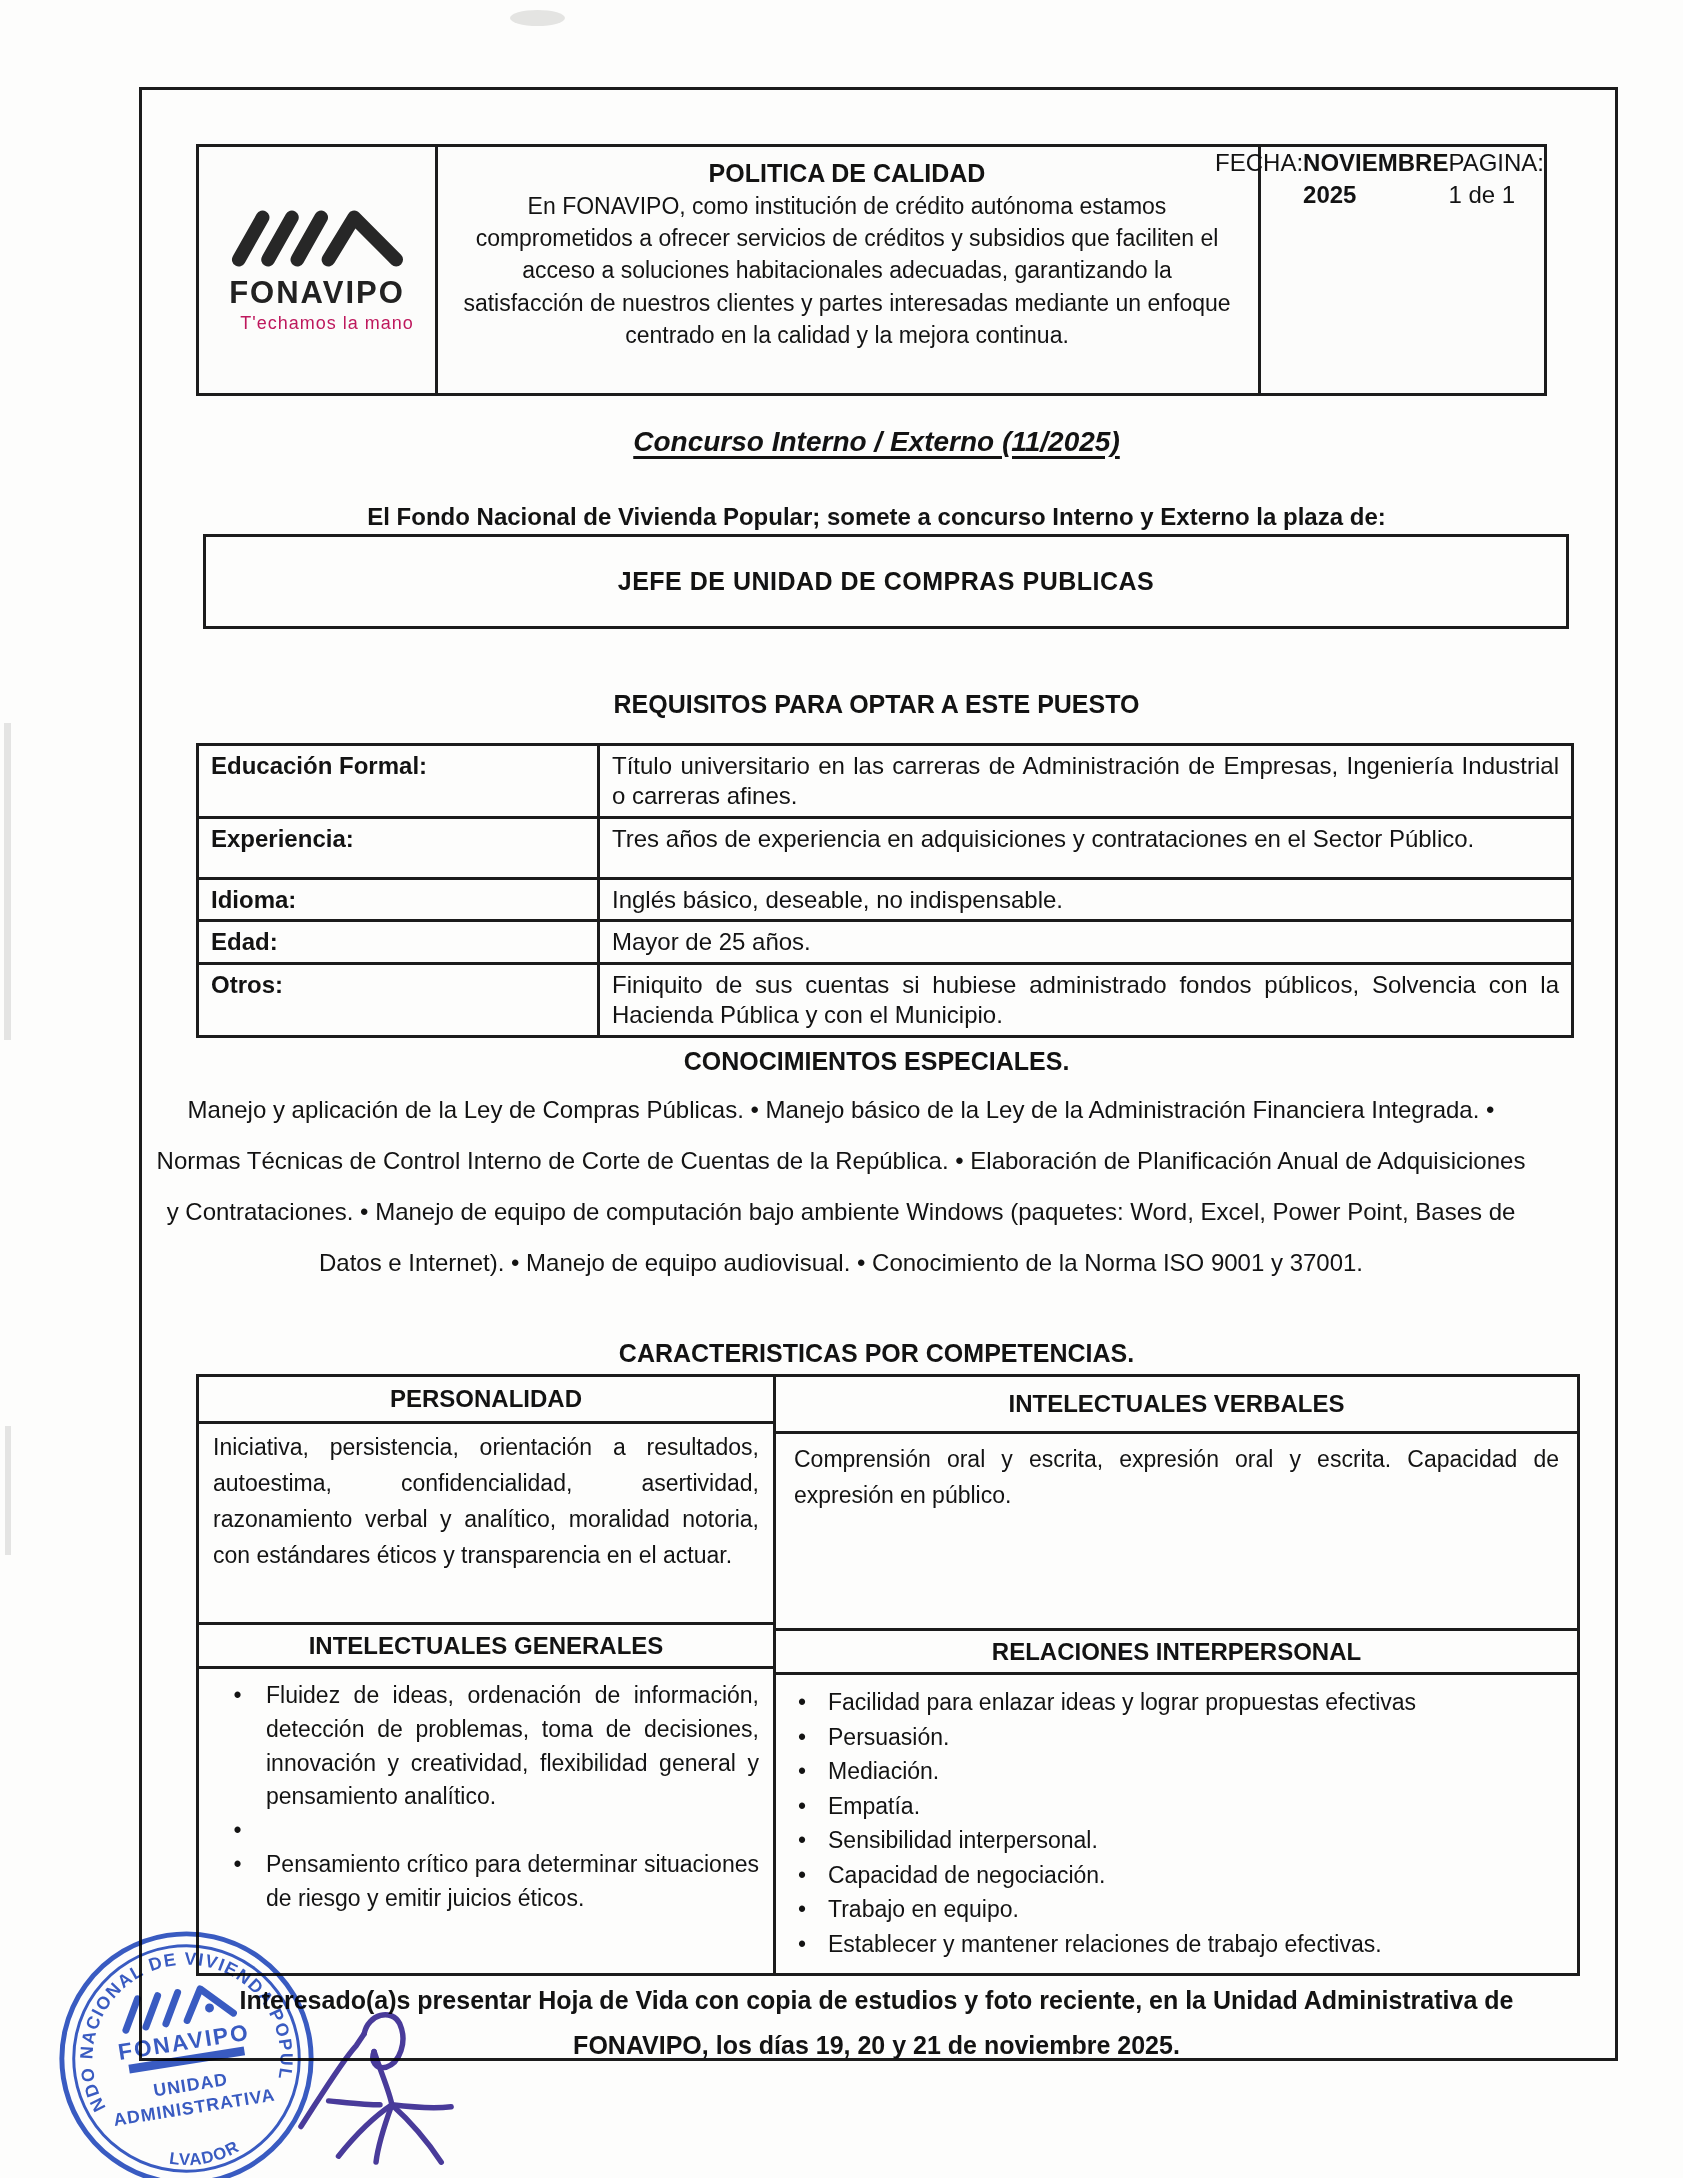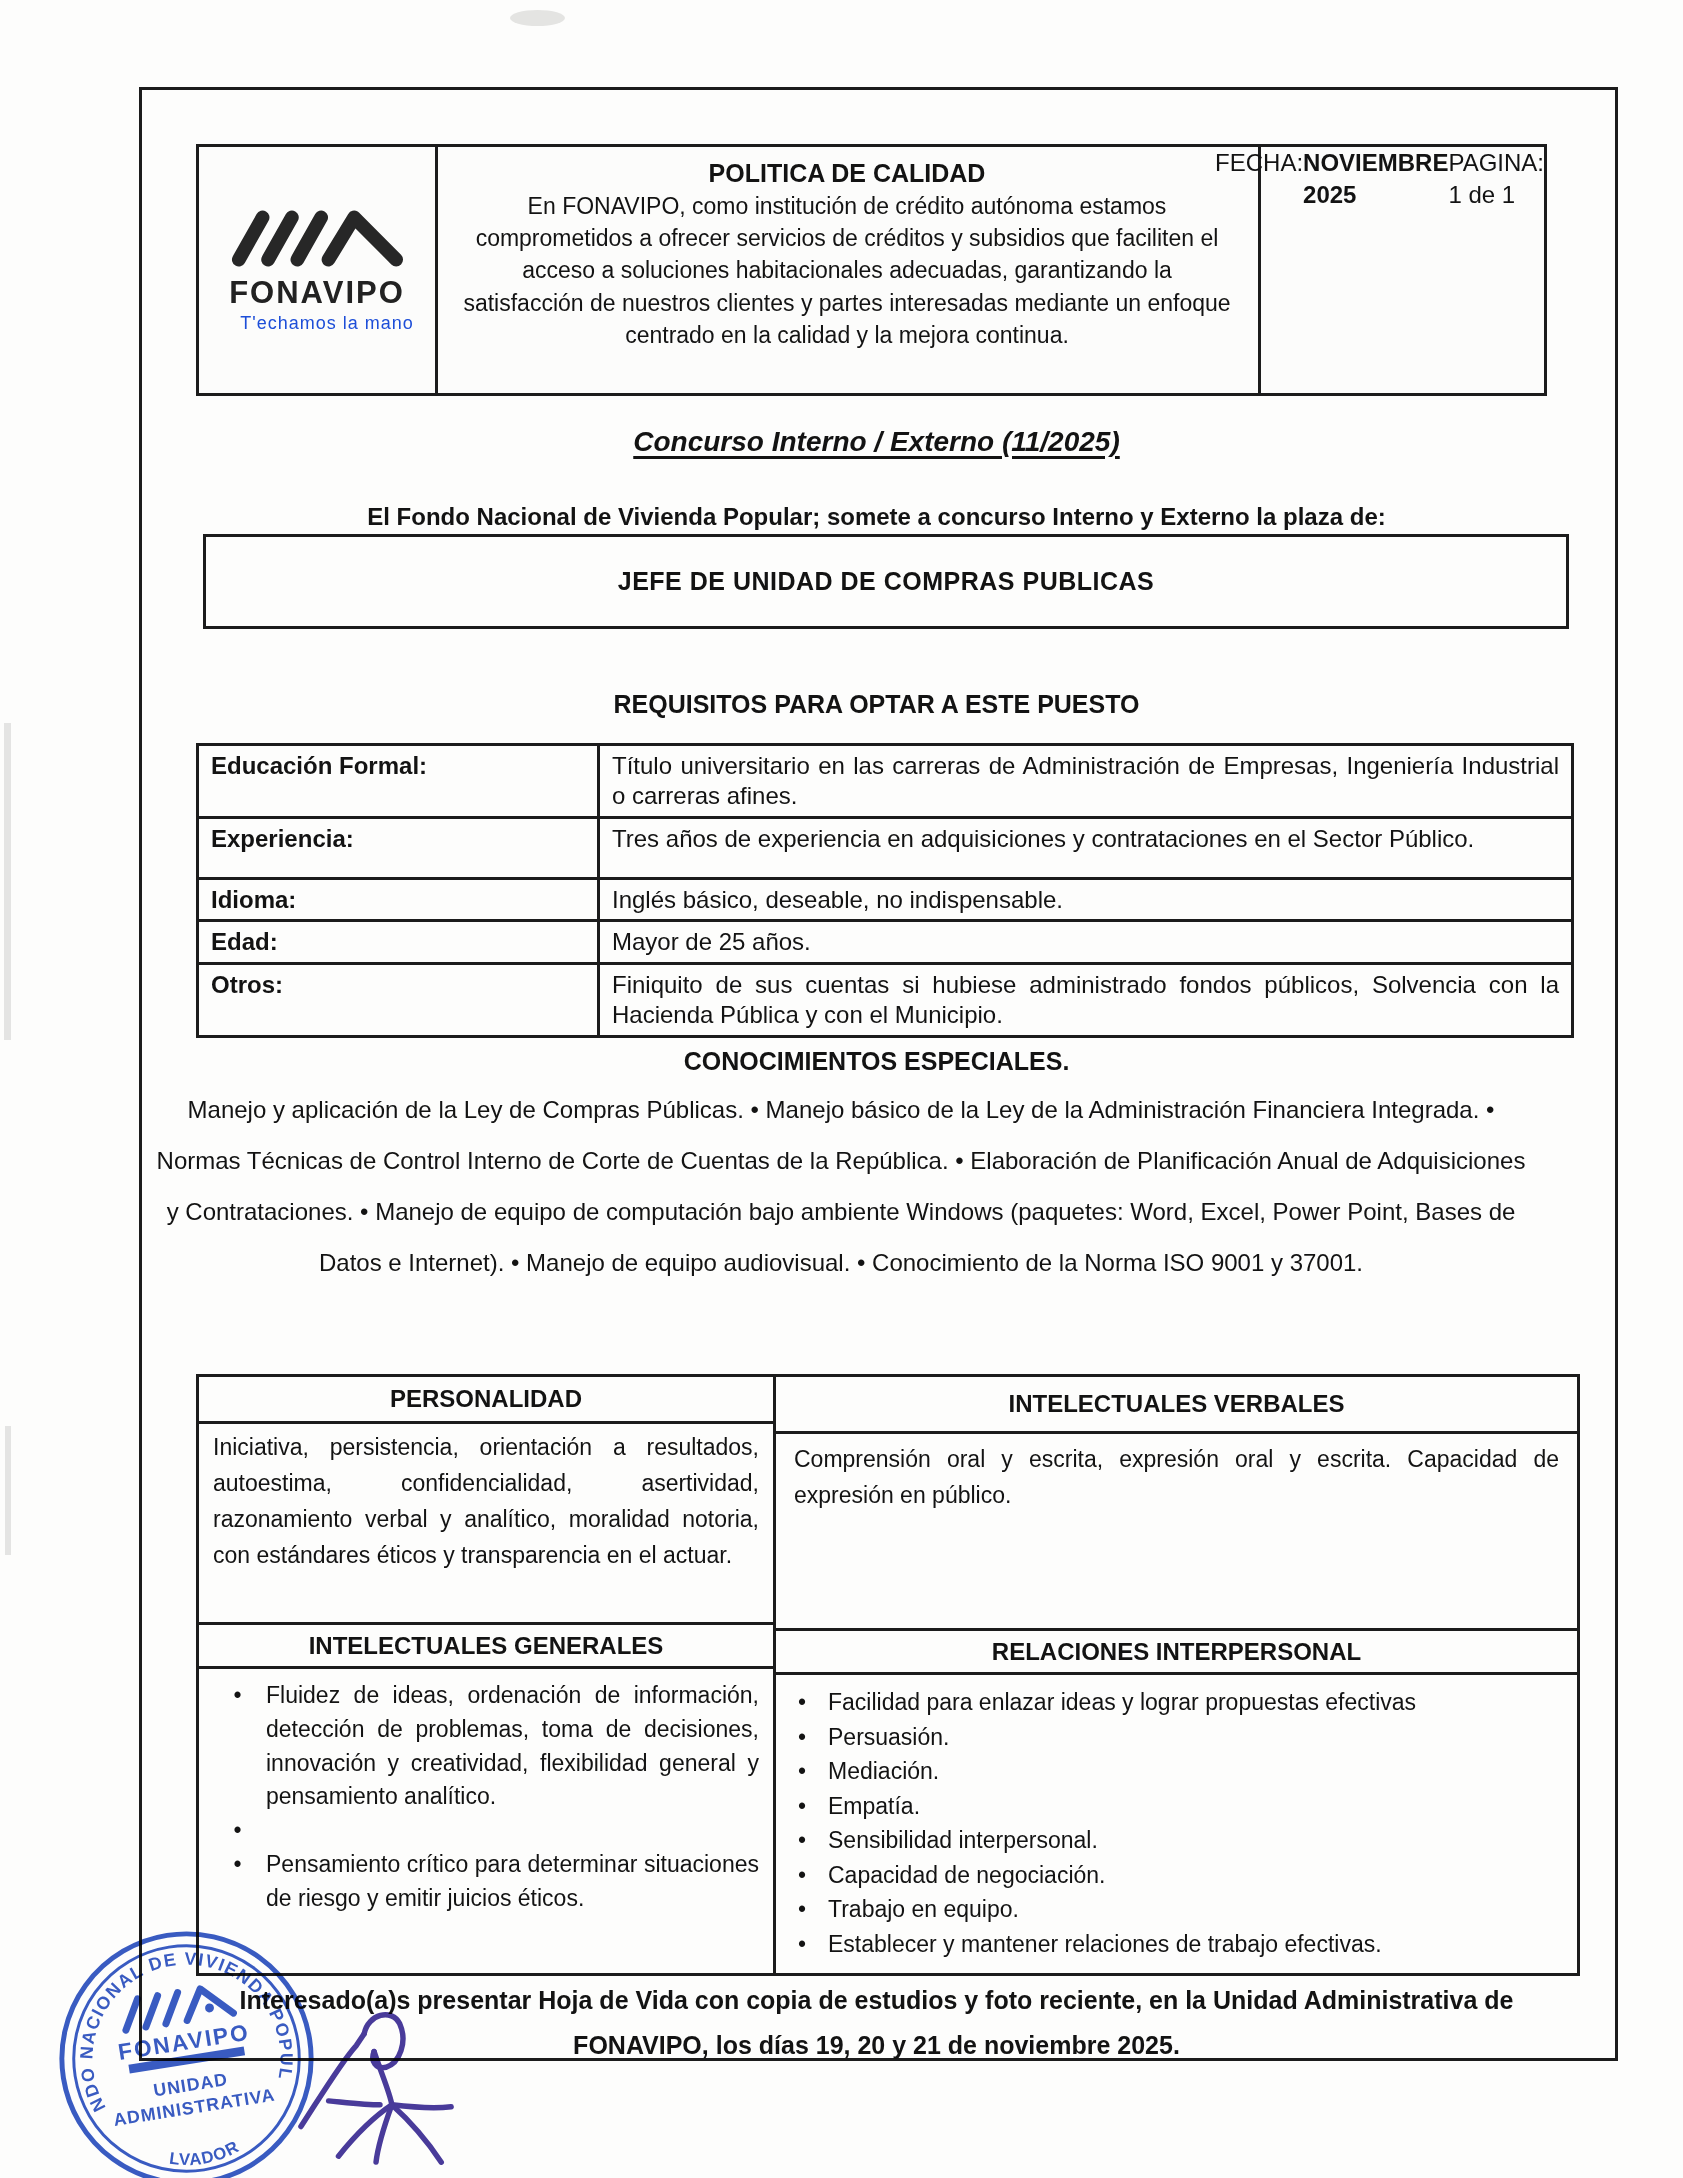--- a/index.html
+++ b/index.html
@@ -5,21 +5,21 @@
   html,body{margin:0;padding:0;background:#ffffff;}
   .page{position:relative;width:1683px;height:2178px;background:#fdfdfc;overflow:hidden;
         font-family:"Liberation Sans","DejaVu Sans",sans-serif;color:#131313;}
   .abs{position:absolute;}
   
   .frame{left:139px;top:87px;width:1473px;height:1968px;border:3px solid #1c1c1c;}
   
   .hdr{left:196px;top:144px;width:1345px;height:246px;border:3px solid #1c1c1c;display:flex;background:#fcfcfb;}
   .hdr-logo{width:236px;border-right:3px solid #1c1c1c;display:flex;flex-direction:column;align-items:center;justify-content:center;}
   .hdr-logo .lname{font-weight:bold;font-size:31px;letter-spacing:2px;color:#222;margin-top:4px;}
-  .hdr-logo .ltag{font-size:18px;color:#1d4ed8;letter-spacing:1px;margin-top:2px;margin-left:20px;}
+  .hdr-logo .ltag{font-size:18px;color:#be185d;letter-spacing:1px;margin-top:2px;margin-left:20px;}
   .hdr-pol{flex:1;border-right:3px solid #1c1c1c;padding:10px 26px 6px 24px;text-align:center;}
   .hdr-pol .ptitle{font-weight:bold;font-size:25px;margin-top:2px;}
   .hdr-pol .pbody{font-size:23px;line-height:1.4;margin-top:2px;}
   .hdr-meta{width:263px;display:flex;flex-direction:row;justify-content:flex-end;padding-left:20px;font-size:24px;line-height:1.35;}
   .hdr-meta .b{font-weight:bold;}
   
   .doc-title{left:139px;top:426px;width:1475px;text-align:center;font-size:28px;font-weight:bold;font-style:italic;}
   .doc-title span{text-decoration:underline;text-underline-offset:5px;text-decoration-thickness:3px;}
   .intro{left:139px;top:503px;width:1475px;text-align:center;font-size:24px;font-weight:bold;}
   .jefe-box{left:203px;top:534px;width:1360px;height:89px;border:3px solid #1c1c1c;display:flex;align-items:center;justify-content:center;
@@ -127,20 +127,21 @@
     <tr class="rh2">
       <td class="lab">Otros:</td>
       <td class="val">Finiquito de sus cuentas si hubiese administrado fondos públicos, Solvencia con la Hacienda Pública y con el Municipio.</td>
     </tr>
   </tbody>
     </table>
 
   <div class="abs con-head">CONOCIMIENTOS ESPECIALES.</div>
   <div class="abs con-par">Manejo y aplicación de la Ley de Compras Públicas. • Manejo básico de la Ley de la Administración Financiera Integrada. • Normas Técnicas de Control Interno de Corte de Cuentas de la República. • Elaboración de Planificación Anual de Adquisiciones y Contrataciones. • Manejo de equipo de computación bajo ambiente Windows (paquetes: Word, Excel, Power Point, Bases de Datos e Internet). • Manejo de equipo audiovisual. • Conocimiento de la Norma ISO 9001 y 37001.</div>
 
+  <div class="abs car-head">CARACTERISTICAS POR COMPETENCIAS.</div>
   <div class="abs chartable">
     <div class="colL">
       <div class="chead h1L">PERSONALIDAD</div>
       <div class="b1L">
         <p class="jtext">Iniciativa, persistencia, orientación a resultados, autoestima, confidencialidad, asertividad, razonamiento verbal y analítico, moralidad notoria, con estándares éticos y transparencia en el actuar.</p>
       </div>
       <div class="chead h2L">INTELECTUALES GENERALES</div>
       <div class="b2L">
         <ul class="blist wide">
           <li>

